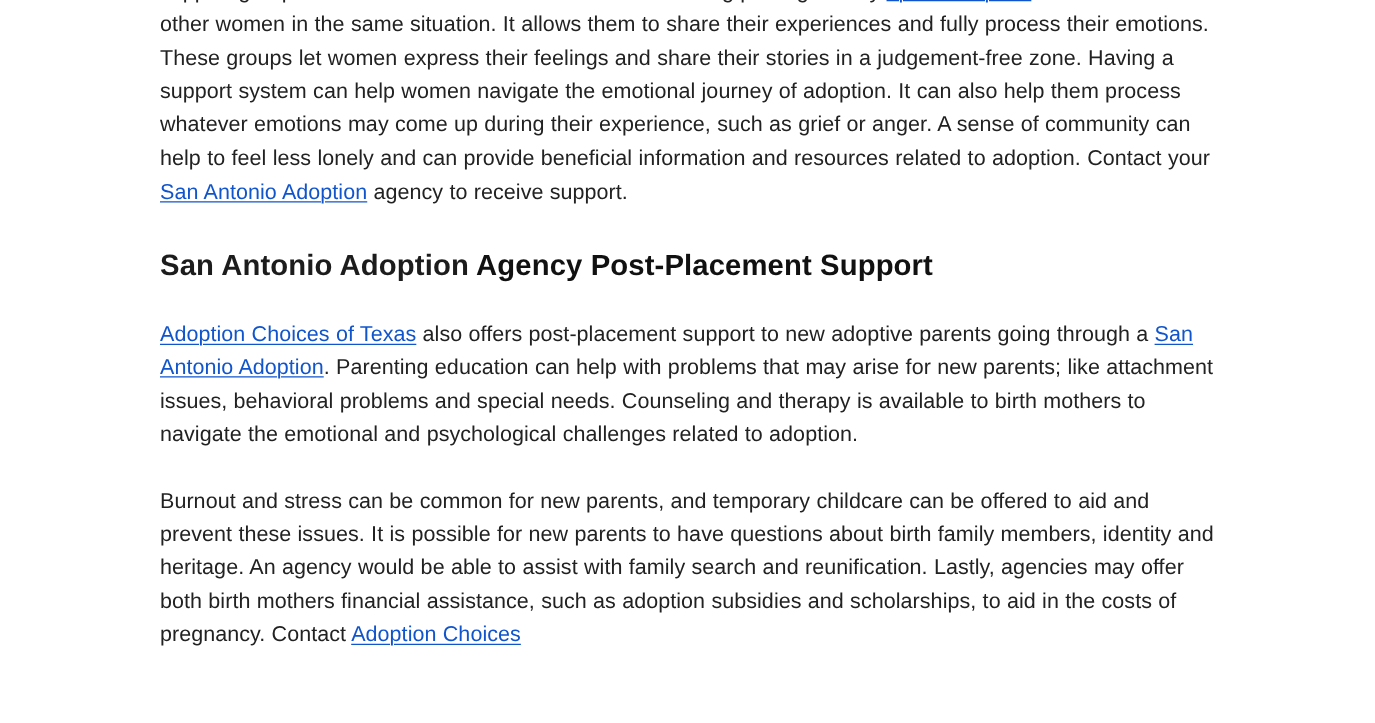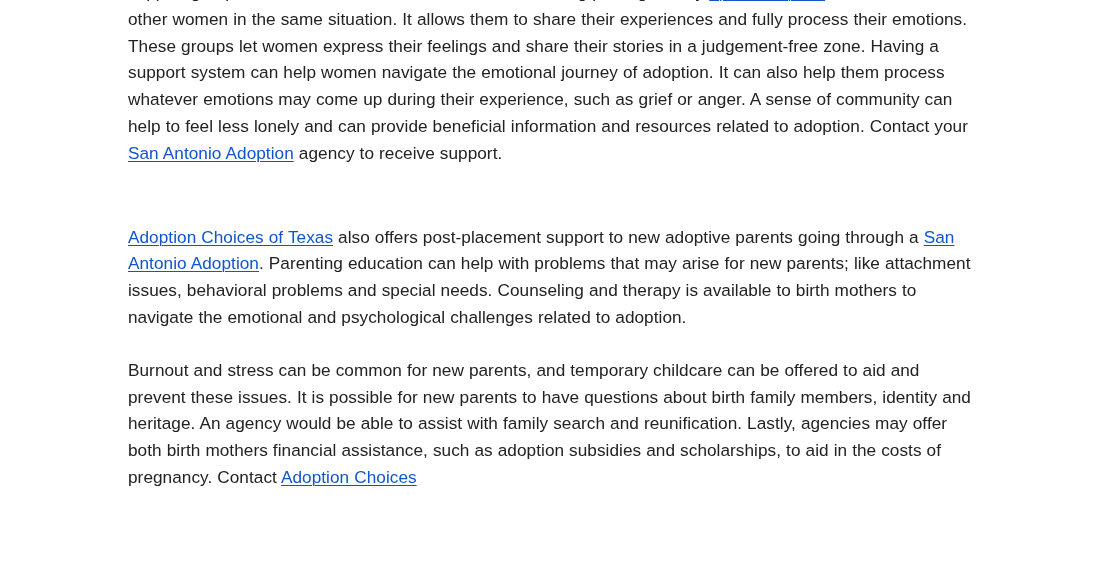--- a/index.html
+++ b/index.html
@@ -78,20 +78,21 @@
 <body>
 
 <div id="page">
 
   <div class="article">
 
     <p class="para"><span>support groups are available to women who are considering placing a baby</span> <a class="link" href="#">up for adoption</a><span> to connect with other women in the same situation. It allows them to share their experiences and fully process their emotions. These groups let women express their feelings and share their stories in a judgement-free zone. Having a support system can help women navigate the emotional journey of adoption. It can also help them process whatever emotions may come up during their experience, such as grief or anger. A sense of community can help to feel less lonely and can provide beneficial information and resources related to adoption. Contact your </span><a class="link" href="#">San Antonio Adoption</a><span> agency to receive support.</span></p>
 
     <div class="gap-lg"></div>
 
+    <h2 class="heading"><span class="h-lead">San Antonio Adoption</span><span> Agency Post-Placement Support</span></h2>
 
     <div class="gap-md"></div>
 
     <p class="para"><a class="link" href="#">Adoption Choices of Texas</a><span> also offers post-placement support to new adoptive parents going through a </span><a class="link" href="#">San Antonio Adoption</a><span>. Parenting education can help with problems that may arise for new parents; like attachment issues, behavioral problems and special needs. Counseling and therapy is available to birth mothers to navigate the emotional and psychological challenges related to adoption.</span></p>
 
     <div class="gap-sm"></div>
 
     <p class="para"><span>Burnout and stress can be common for new parents, and temporary childcare can be offered to aid and prevent these issues. It is possible for new parents to have questions about birth family members, identity and heritage. An agency would be able to assist with family search and reunification. Lastly, agencies may offer both birth mothers financial assistance, such as adoption subsidies and scholarships, to aid in the costs of pregnancy. Contact </span><a class="link" href="#">Adoption Choices</a></p>
 
   </div>

